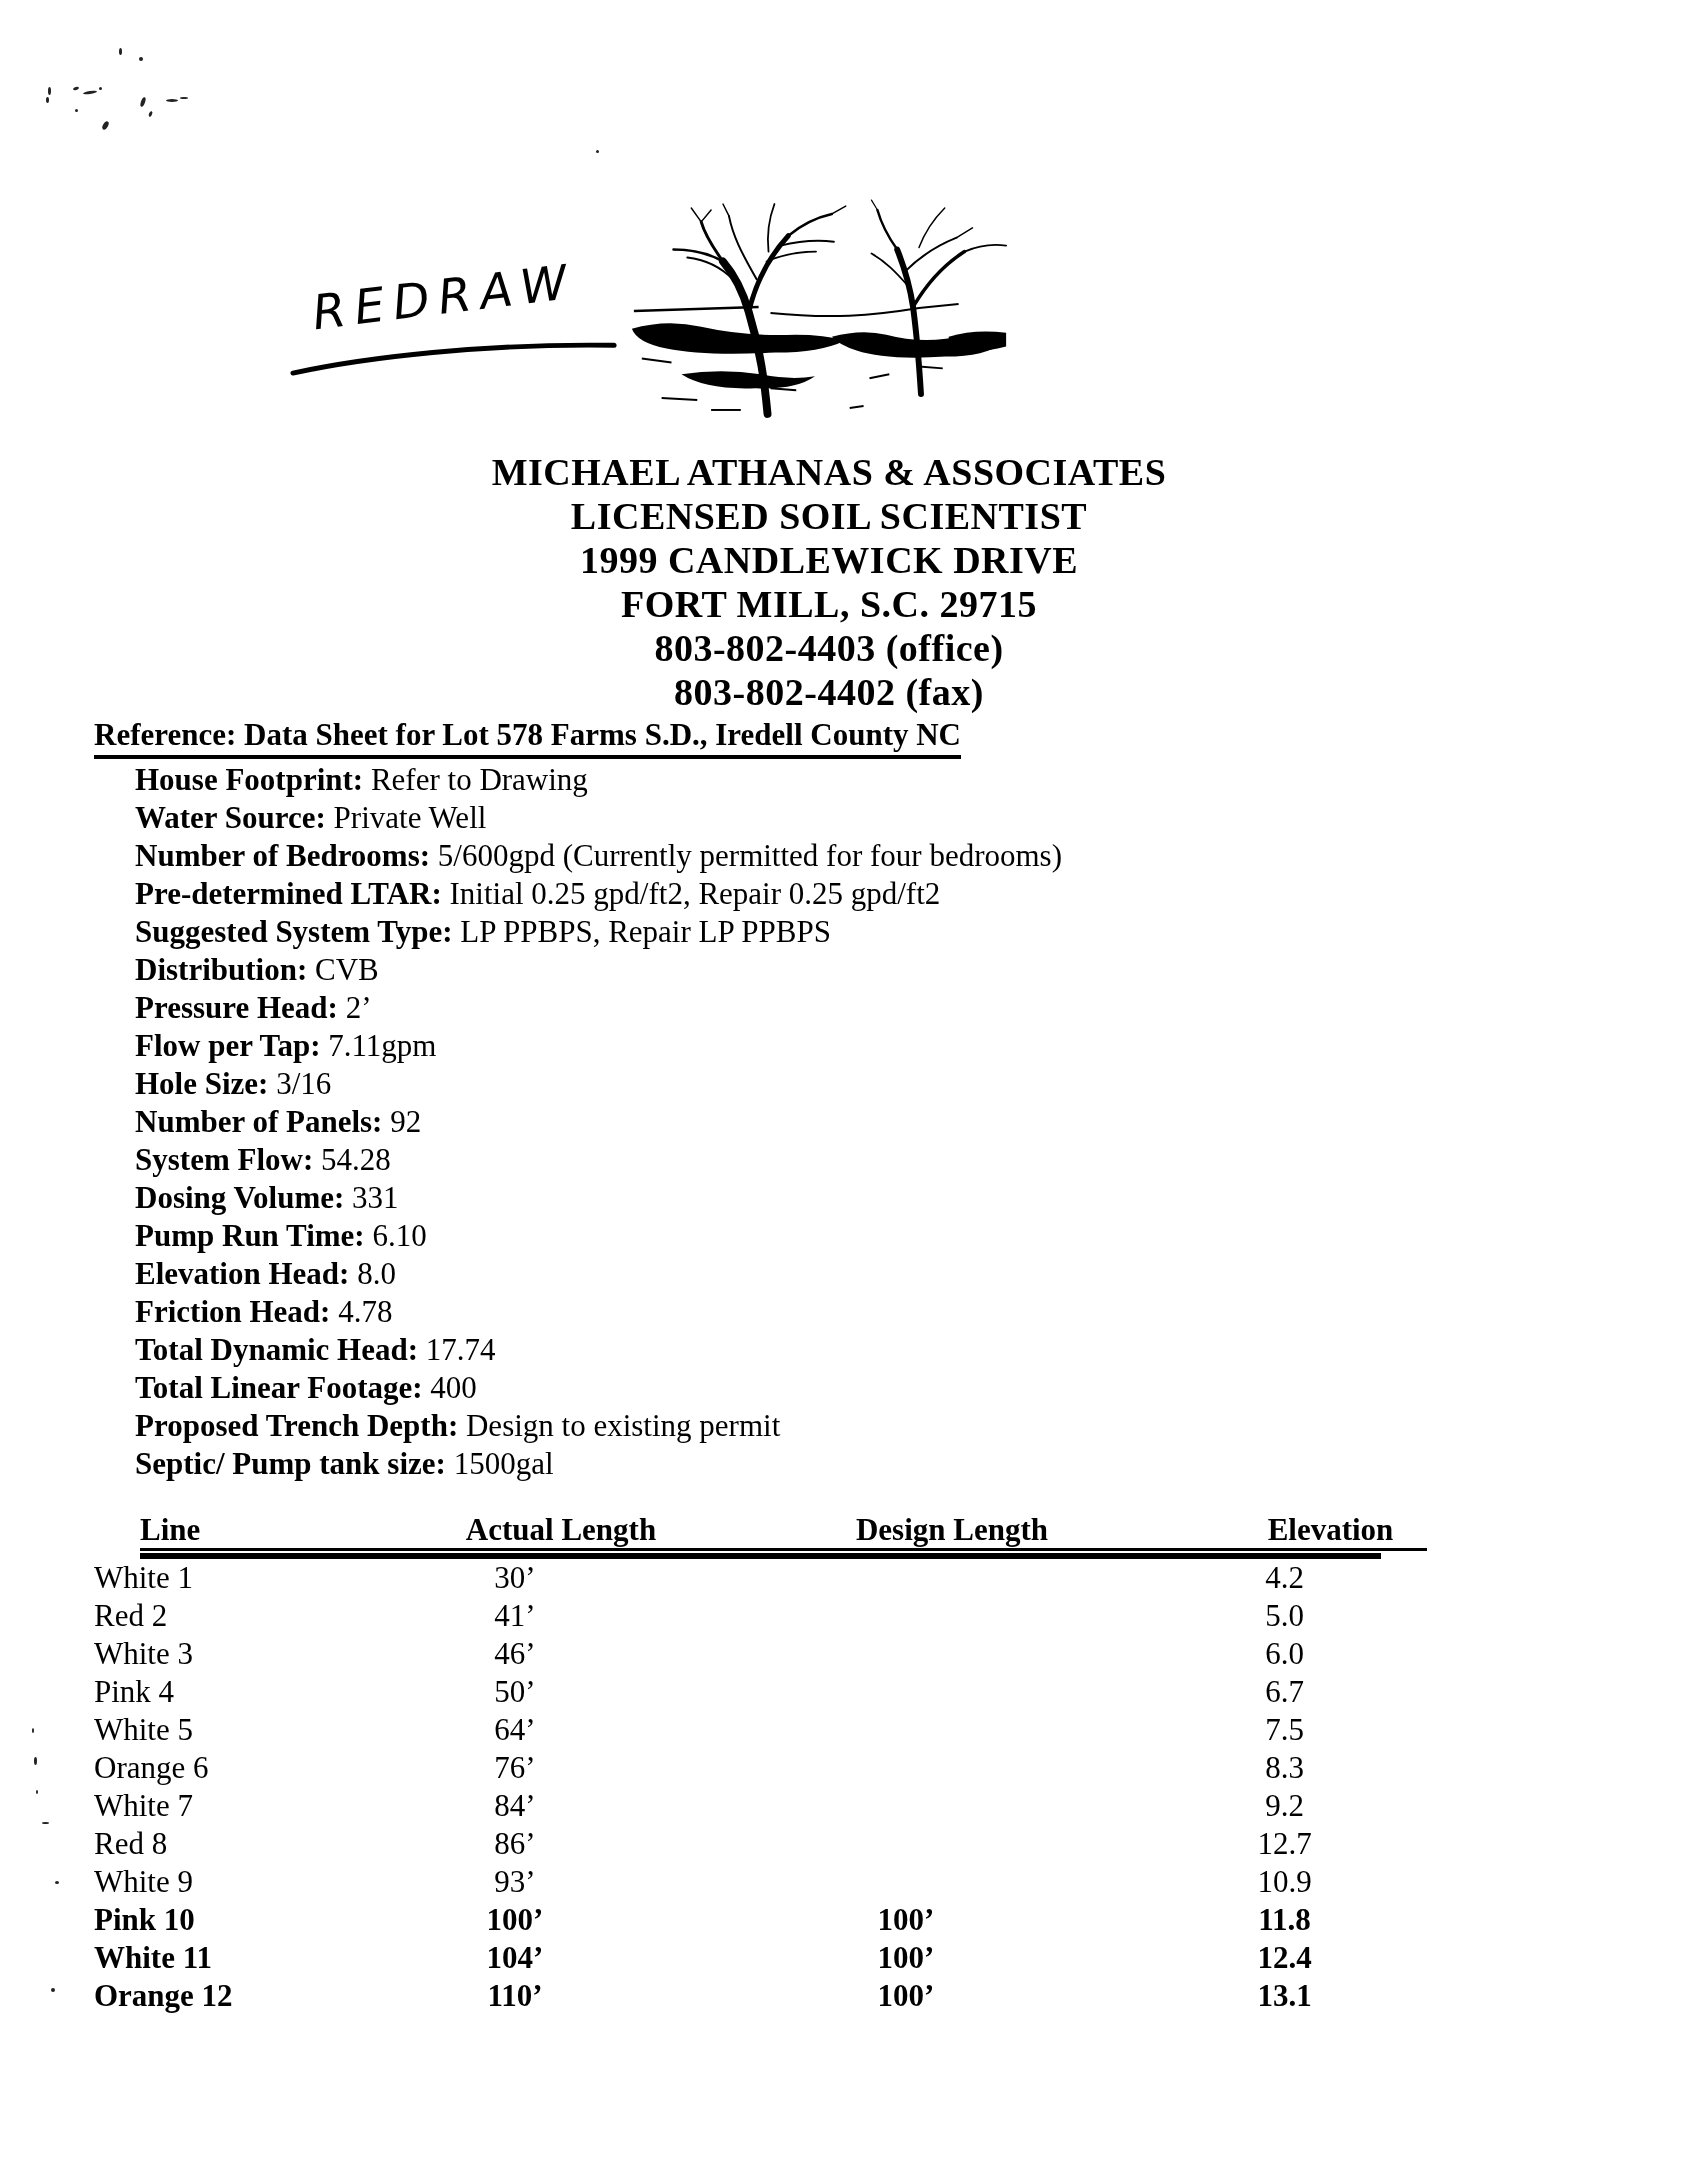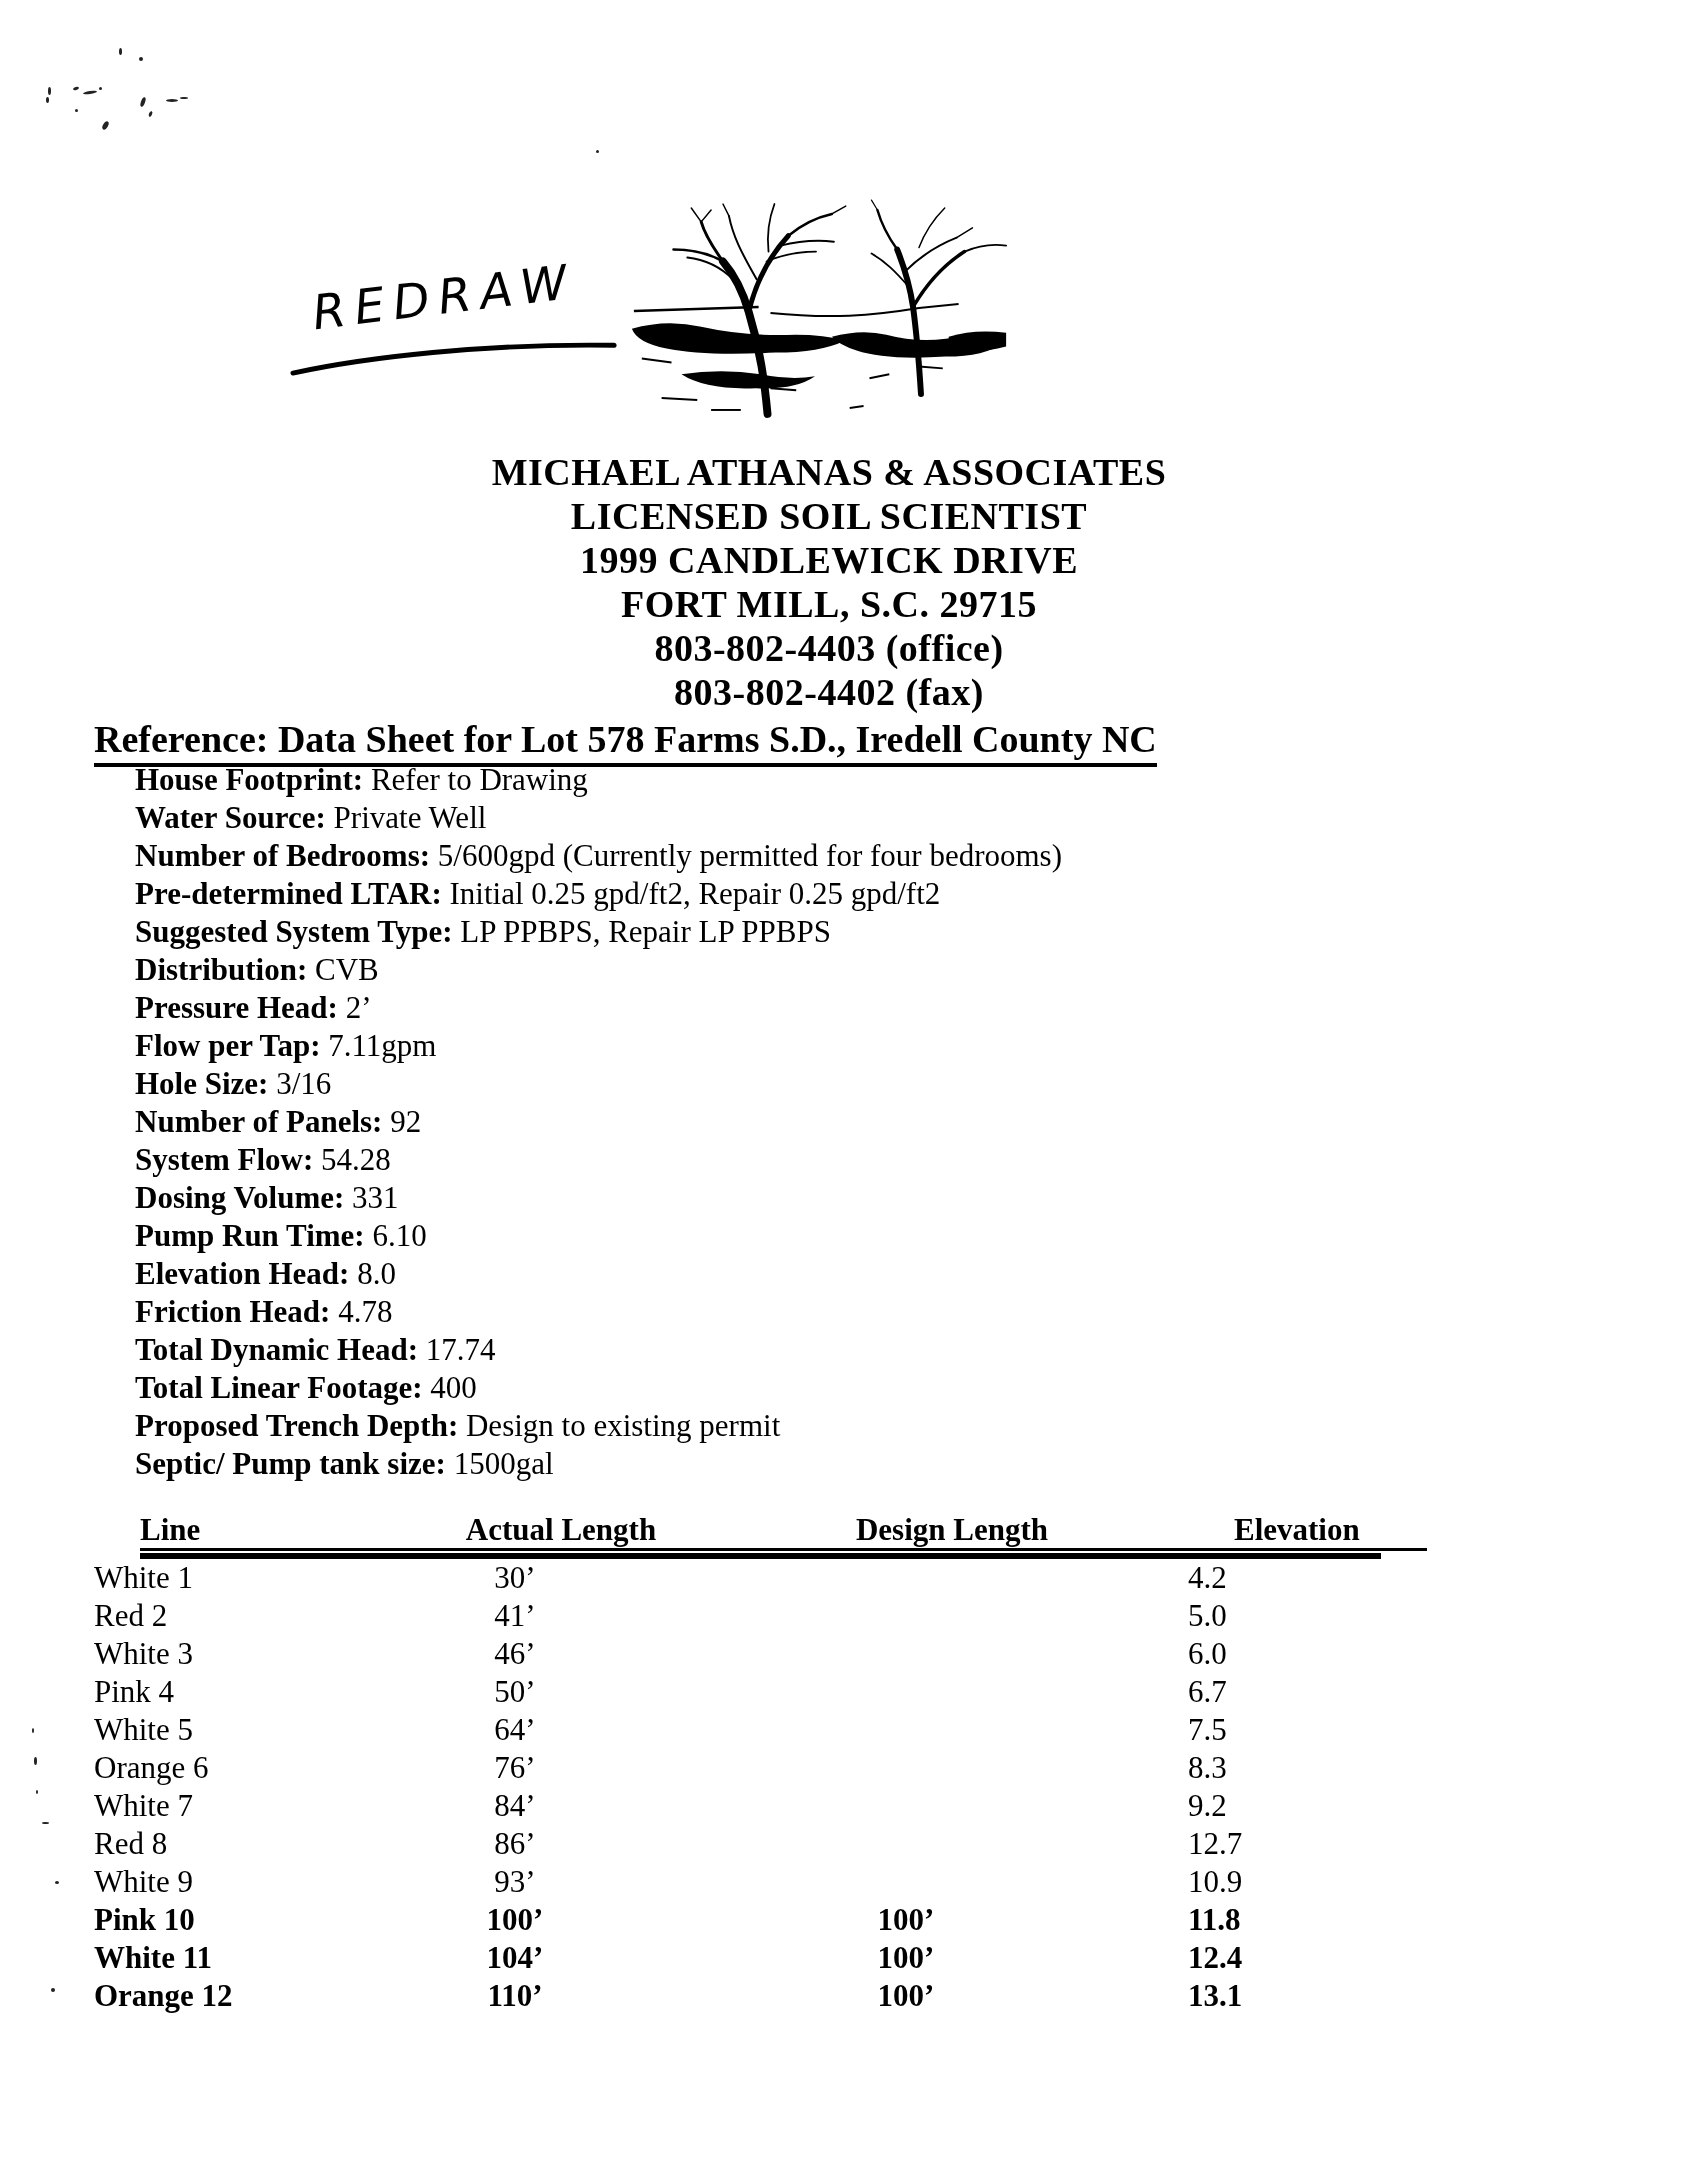--- a/index.html
+++ b/index.html
@@ -16,38 +16,38 @@
   .redraw-wrap{position:absolute;left:287px;top:252px;width:347px;height:149px;}
   
   .sketch-wrap{position:absolute;left:622px;top:188px;width:396px;height:238px;}
   
   .letterhead{
     position:absolute;top:450px;left:12px;width:1634px;
     text-align:center;font-weight:bold;font-size:38px;line-height:44px;
     letter-spacing:0.5px;
   }
   
-  .reference{position:absolute;top:717px;left:94px;font-size:38px;font-weight:bold;}
+  .reference{position:absolute;top:717px;left:94px;font-size:31px;font-weight:bold;}
   .reference .u{border-bottom:4px solid #000;padding-bottom:2px;display:inline-block;}
   
   .fields{position:absolute;top:761px;left:94px;width:1485px;font-size:31px;line-height:38px;margin-left:41px;}
   .field .lbl{font-weight:bold;}
   .field .val{font-weight:normal;}
   
   .dtable{position:absolute;top:1512px;left:94px;width:1287px;font-size:31px;}
   .thead{
     display:grid;grid-template-columns:228px 386px 396px 277px;
     font-weight:bold;border-bottom:6px solid #000;padding-bottom:2px;margin-left:46px;
   }
   .thead .cell{border-bottom:3px solid #000;}
   .trow{display:grid;grid-template-columns:228px 386px 396px 277px;line-height:38px;}
   .trow:first-of-type{margin-top:3px;}
   .c1{text-align:left;}
   .c2,.c3{text-align:center;}
-  .c4{padding-left:84px;}
+  .c4{text-align:center;padding-left:84px;}
   .bold{font-weight:bold;}
   
   .smudge{position:absolute;background:#222;border-radius:50%;}
 </style>
 </head>
 <body>
 
 <div class="page">
 
   <div>

